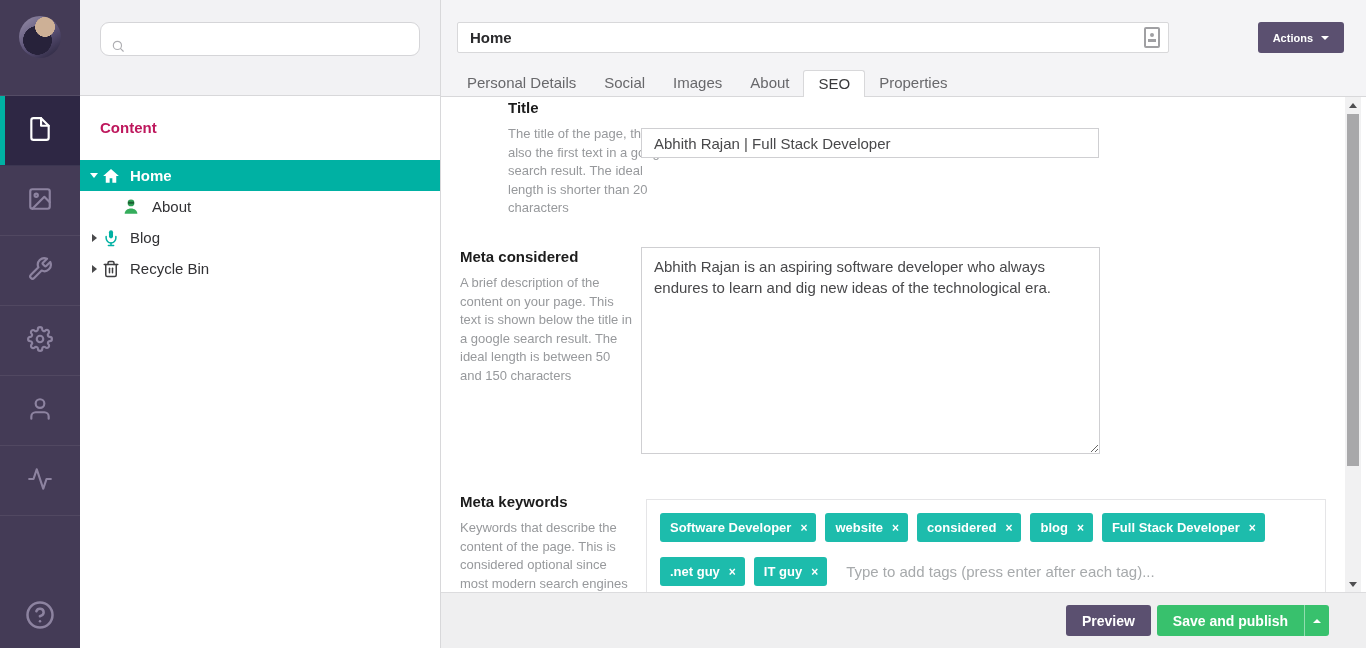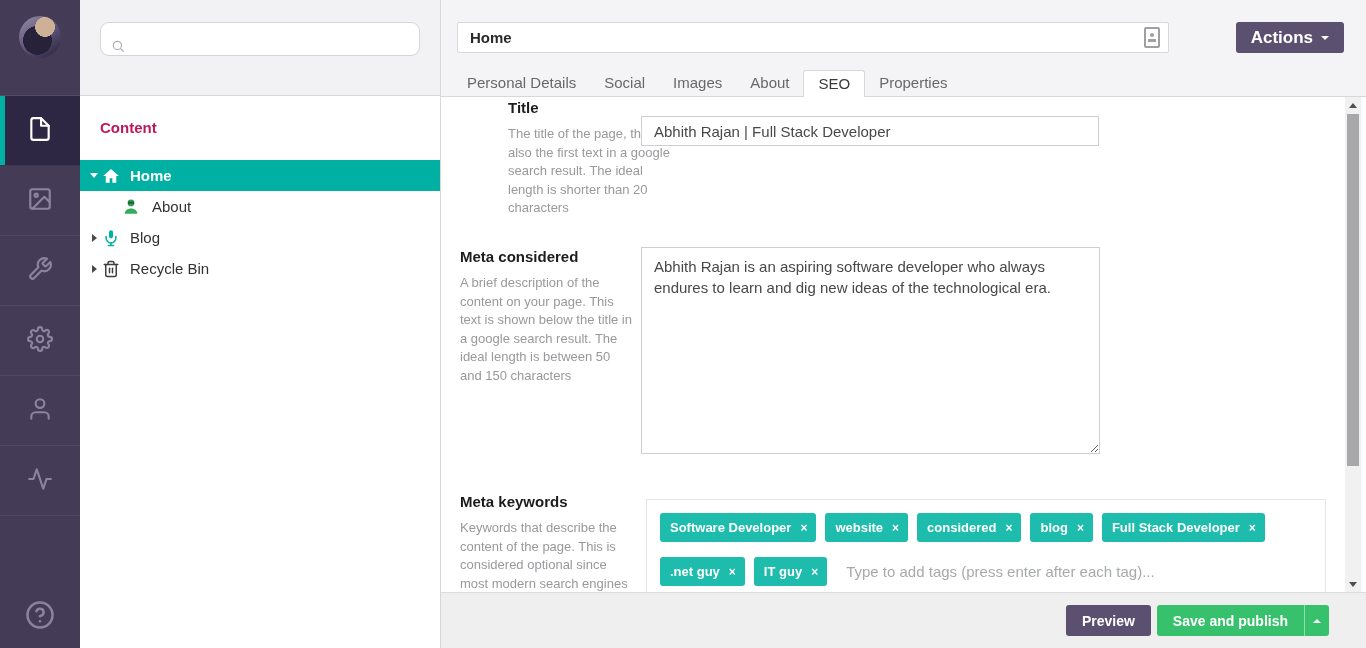--- a/index.html
+++ b/index.html
@@ -47,38 +47,38 @@
   #main { position:absolute; left:440px; top:0; width:926px; height:648px; border-left:1px solid #d8d8da; }
   .main-header { position:absolute; top:0; left:0; right:0; height:96px; background:#f4f4f6; }
   .name-wrap { position:absolute; left:16px; top:22px; width:712px; height:31px; }
   .name-wrap input { width:100%; height:100%; border:1px solid #d8d8da; border-radius:2px; background:#fff;
     padding:0 34px 0 12px; font-size:15px; font-weight:700; color:#2a2a2c; font-family:"Liberation Sans", sans-serif; outline:none; }
   .doctype-badge { position:absolute; right:9px; top:5px; width:16px; height:21px; border:2px solid #a0a0a3;
     border-radius:2px; display:flex; flex-direction:column; align-items:center; justify-content:center; gap:2px; }
   .doctype-badge .dot { width:4px; height:4px; border-radius:50%; background:#a0a0a3; }
   .doctype-badge .bar { width:8px; height:3px; background:#a0a0a3; }
   .actions-btn { position:absolute; right:22px; top:22px; height:31px; padding:0 15px; background:#5b5070;
-    border:none; border-radius:3px; color:#fff; font-size:17px; font-weight:700; font-family:"Liberation Sans", sans-serif;
+    border:none; border-radius:3px; color:#fff; font-size:11px; font-weight:700; font-family:"Liberation Sans", sans-serif;
     display:flex; align-items:center; gap:8px; cursor:pointer; }
   .caret-down-sm { width:0; height:0; border-top:4px solid #fff; border-left:4px solid transparent; border-right:4px solid transparent; }
   .caret-up-sm { width:0; height:0; border-bottom:4px solid #fff; border-left:4px solid transparent; border-right:4px solid transparent; }
 
   .tabs { position:absolute; left:12px; bottom:0; display:flex; align-items:flex-end; }
   .tab { padding:0 14px; height:26px; line-height:26px; font-size:15px; color:#68686b; cursor:pointer; }
   .tab.active { background:#fff; border:1px solid #d8d8da; border-bottom:none; border-radius:3px 3px 0 0;
     height:27px; line-height:26px; margin-bottom:-1px; color:#3a3a3c; z-index:4; position:relative; }
 
   .content { position:absolute; top:96px; bottom:56px; left:0; right:0; background:#fff;
     border-top:1px solid #d8d8da; overflow:hidden; }
 
   .label-col { position:absolute; left:19px; width:172px; }
   .field-label { font-size:15px; font-weight:700; color:#1c1c1c; }
   .field-help { margin-top:9px; font-size:13px; line-height:18.5px; color:#97999c; }
 
-  .title-input { position:absolute; left:200px; top:19px; width:458px; height:30px; border:1px solid #cfcfd2;
+  .title-input { position:absolute; left:200px; top:31px; width:458px; height:30px; border:1px solid #cfcfd2;
     padding:0 12px; font-size:15px; color:#48484a; font-family:"Liberation Sans", sans-serif; outline:none; background:#fff; }
   .desc-area { position:absolute; left:200px; top:150px; width:459px; height:207px; border:1px solid #cfcfd2;
     padding:8px 12px; font-size:15px; line-height:21px; color:#48484a; font-family:"Liberation Sans", sans-serif; outline:none; }
 
   .kw-box { position:absolute; left:205px; top:402px; width:680px; height:150px; border:1px solid #e5e5e7; padding:13px; background:#fff; }
   .tag-row { display:flex; gap:9px; align-items:center; }
   .tag-row + .tag-row { margin-top:15px; }
   .tag { background:#1dbcac; color:#fff; border-radius:3px; font-size:13px; font-weight:700;
     padding:7px 9px 7px 10px; display:inline-flex; align-items:center; gap:9px; white-space:nowrap; cursor:default; }
   .tag .x { font-size:12px; font-weight:700; cursor:pointer; }

